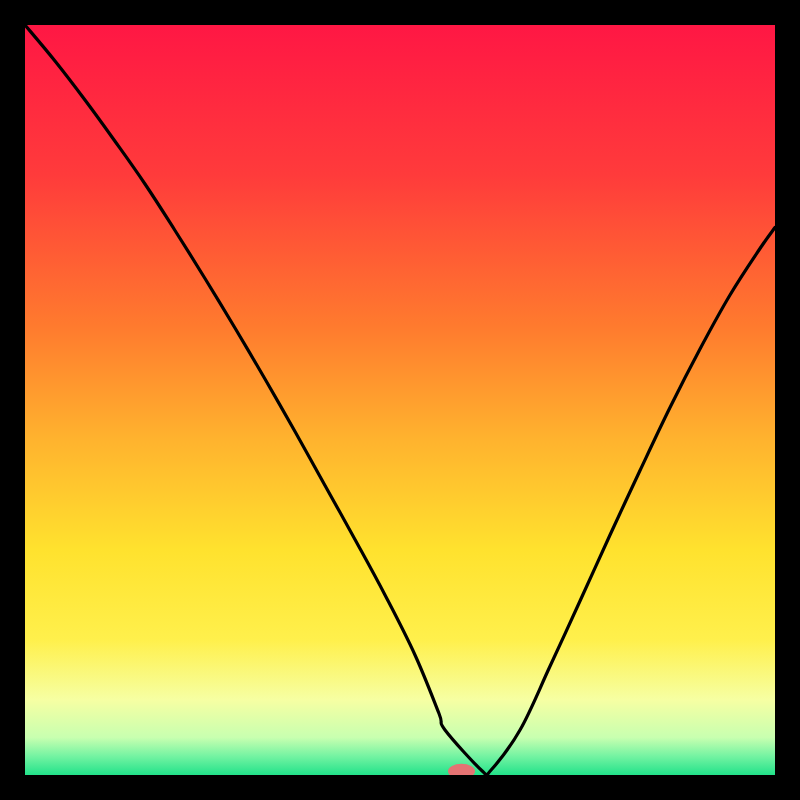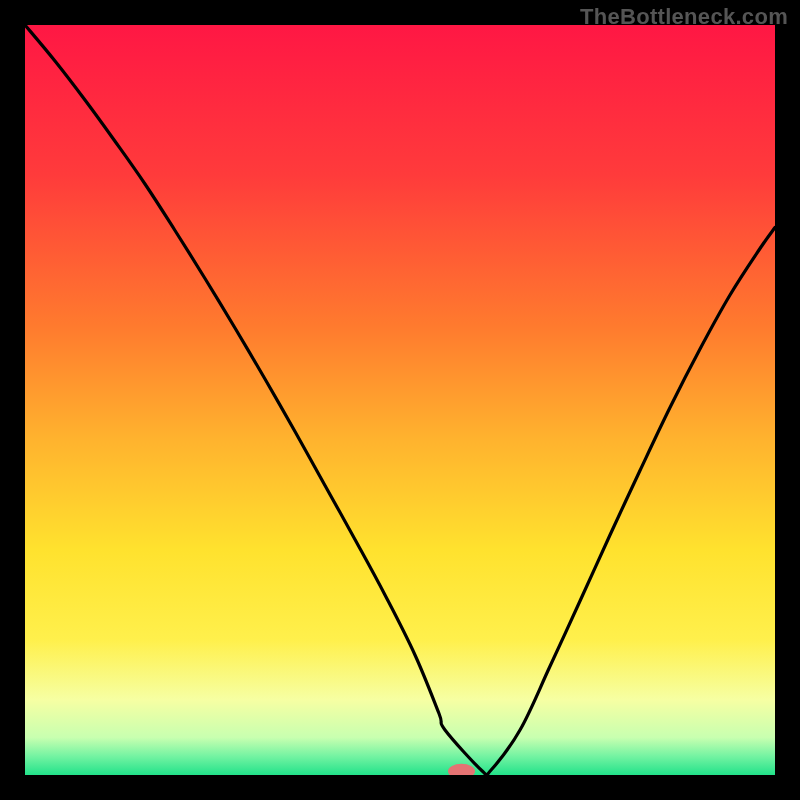--- a/index.html
+++ b/index.html
@@ -46,21 +46,20 @@
     width: 750px;
     height: 750px;
     pointer-events: none;
   }
 </style>
 </head>
 <body>
 
 <div class="frame">
 
-  <div class="watermark">TheBottleneck.com</div>
 
   <div class="plot">
 
     <svg class="gradient" viewBox="0 0 750 750" preserveAspectRatio="none">
       <defs>
         <linearGradient id="bg-grad" x1="0" y1="0" x2="0" y2="1">
             <stop offset="0.00%" stop-color="#ff1744"></stop>
             <stop offset="20.00%" stop-color="#ff3b3b"></stop>
             <stop offset="40.00%" stop-color="#ff7a2e"></stop>
             <stop offset="55.00%" stop-color="#ffb22e"></stop>

